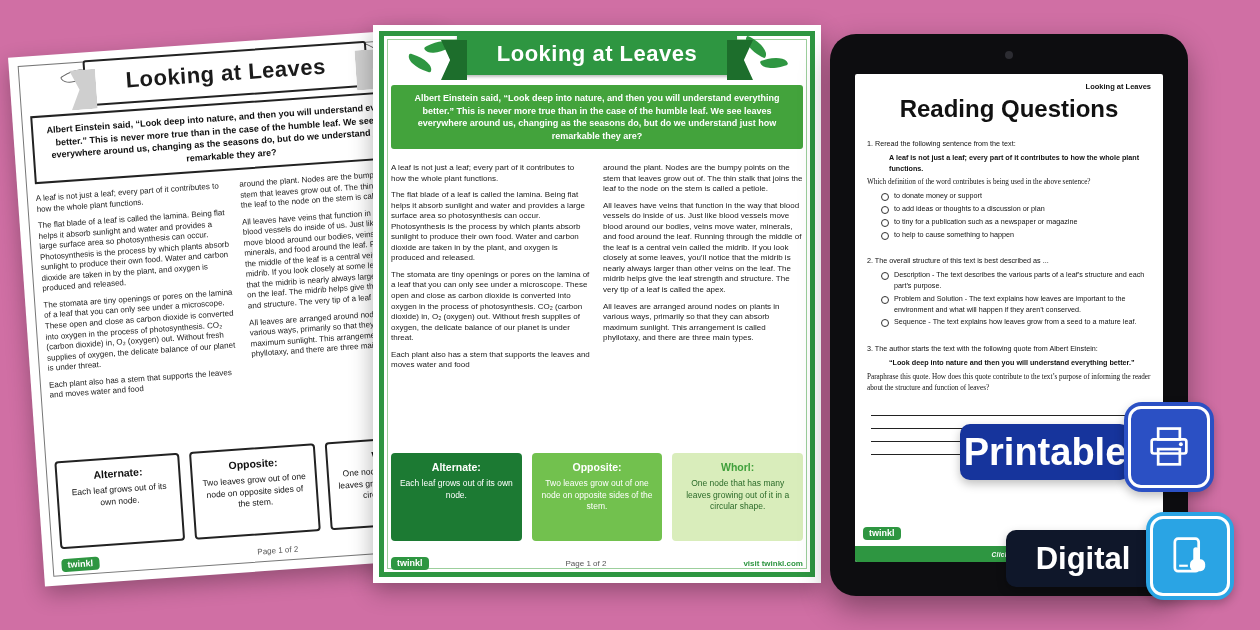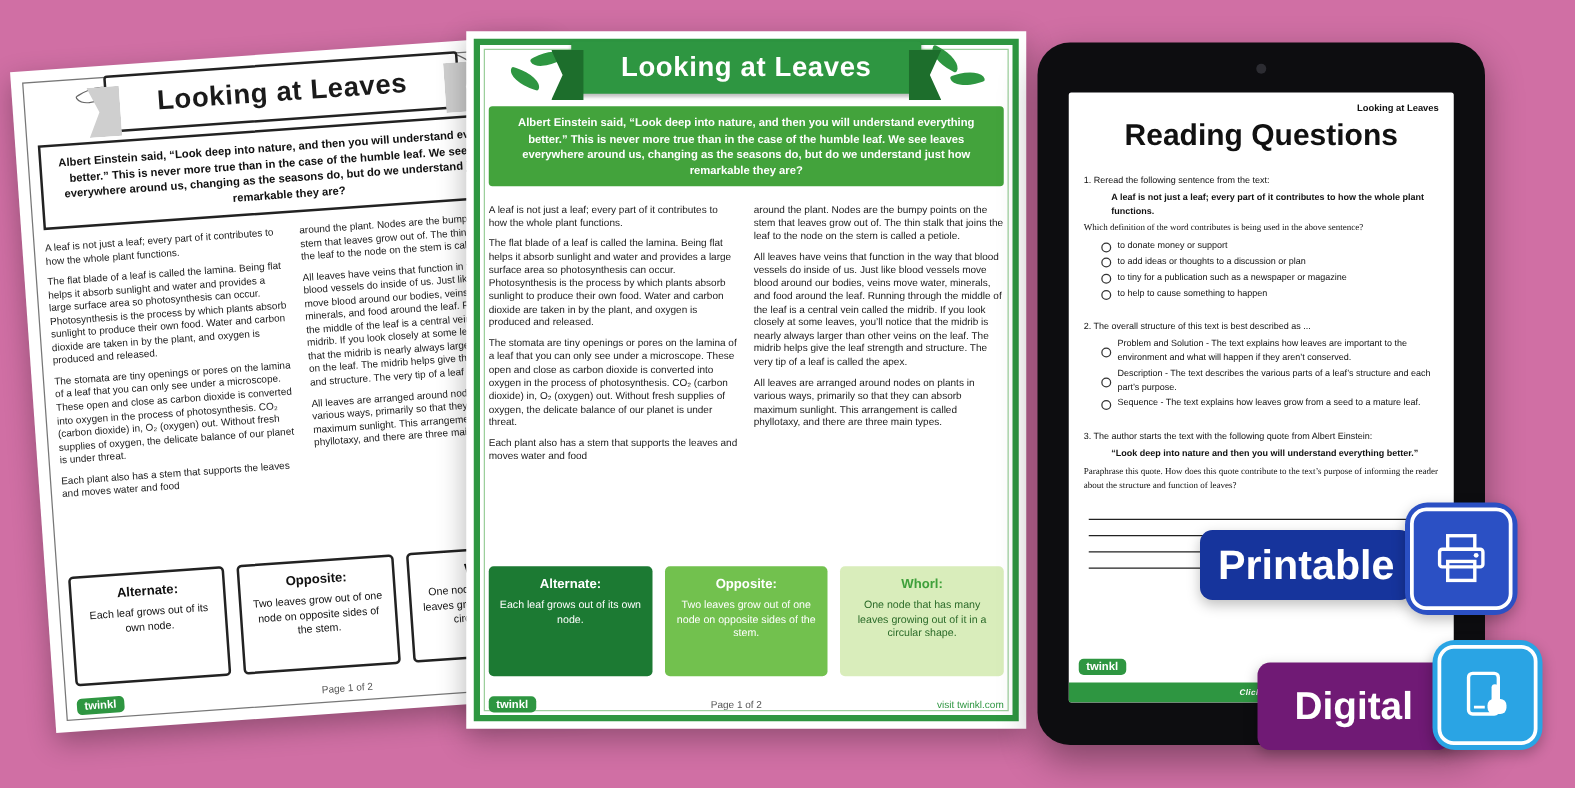--- a/index.html
+++ b/index.html
@@ -53,52 +53,52 @@
   .box-alt-color{background:#1c7a33;color:#fff;}
   .box-opp-color{background:#72c14e;color:#fff;}
   .box-whorl-color{background:#d9edbb;color:#2c6b2a;}
   .box-whorl-color .ptitle{color:#3fa03b;}
   .pbox-bw{background:#fff;border:2px solid #222;color:#111;}
 
   .sheet-footer{position:absolute;left:18px;right:18px;bottom:10px;height:20px;
     display:flex;align-items:center;justify-content:space-between;font-size:8px;color:#555;}
   .twinkl-logo{background:#2e9641;color:#fff;border-radius:4px;padding:2px 6px;
     font-weight:bold;font-size:9px;line-height:1;}
-  .visit-link{color:#2e9641;font-weight:normal;text-align:center;}
+  .visit-link{color:#2e9641;font-weight:bold;text-align:center;}
 
   
   .tablet{position:absolute;left:830px;top:34px;width:358px;height:562px;
     background:#0d0d10;border-radius:26px;box-shadow:0 12px 30px rgba(0,0,0,.38);z-index:3;}
   .tablet-camera{position:absolute;top:17px;left:50%;transform:translateX(-50%);
     width:8px;height:8px;border-radius:50%;background:#2c2c32;}
   .tablet-screen{position:absolute;left:25px;right:25px;top:40px;bottom:34px;
     background:#fff;border-radius:2px;overflow:hidden;}
   .t-inner{position:absolute;inset:0;padding:8px 12px 0;}
   .t-header{font-size:7.5px;font-weight:bold;text-align:right;color:#111;}
   .t-title{font-size:24px;font-weight:bold;text-align:center;color:#111;margin:4px 0 10px;}
   .t-q{font-size:7.2px;line-height:1.5;color:#111;margin-bottom:7px;}
   .t-prompt{margin:16px 0 3px;}
   .t-quote{margin:0 0 3px 22px;font-weight:bold;}
   .t-sub{margin:0 0 3px;font-family:Liberation Serif, serif;}
-  .opt{display:flex;gap:5px;align-items:center;margin:2px 0 2px 14px;}
+  .opt{display:flex;gap:5px;align-items:flex-start;margin:2px 0 2px 14px;}
   .radio{width:6px;height:6px;border:1px solid #333;border-radius:50%;flex:none;margin-top:2px;background:#fff;}
   .opt-label{flex:1;}
   .answer-lines{margin:10px 4px 0;}
   .aline{border-bottom:1px solid #222;height:12px;}
   .t-logo{position:absolute;left:8px;bottom:22px;}
   .t-bar{position:absolute;left:0;right:0;bottom:0;height:16px;background:#2e9641;
     color:#fff;font-size:6.5px;font-style:italic;font-weight:bold;
     display:flex;align-items:center;justify-content:center;letter-spacing:.3px;}
 
   
   .badge{position:absolute;display:flex;align-items:center;justify-content:center;
     color:#fff;font-weight:bold;border-radius:10px;z-index:5;
     box-shadow:0 4px 10px rgba(0,0,0,.25);}
-  .badge-printable{left:960px;top:424px;width:170px;height:56px;background:#16349c;font-size:33px;}
-  .badge-digital{left:1006px;top:530px;width:154px;height:70px;background:#701a75;font-size:31px;}
+  .badge-printable{left:960px;top:424px;width:170px;height:56px;background:#16349c;font-size:38px;}
+  .badge-digital{left:1006px;top:530px;width:154px;height:57px;background:#0f172a;font-size:31px;}
   .tile{position:absolute;border-radius:18px;display:flex;align-items:center;justify-content:center;
     z-index:6;box-shadow:0 4px 10px rgba(0,0,0,.25);}
   .tile::after{content:"";position:absolute;inset:4px;border:3px solid #fff;border-radius:13px;pointer-events:none;}
   .tile-printer{left:1124px;top:402px;width:90px;height:90px;background:#2b50c4;}
   .tile-digital{left:1146px;top:512px;width:88px;height:88px;background:#2aa4e4;}
 </style>
 </head>
 <body>
 
 <div class="scene">
@@ -215,25 +215,25 @@
           <div class="opt">
             <span class="radio"></span>
             <span class="opt-label">to help to cause something to happen</span>
           </div>
         </div>
 
         <div class="t-q">
           <p class="t-prompt">2.  The overall structure of this text is best described as ...</p>
           <div class="opt">
             <span class="radio"></span>
+            <span class="opt-label">Description - The text describes the various parts of a leaf’s structure and each part’s purpose.</span>
+          </div>
+          <div class="opt">
+            <span class="radio"></span>
             <span class="opt-label">Problem and Solution - The text explains how leaves are important to the environment and what will happen if they aren’t conserved.</span>
-          </div>
-          <div class="opt">
-            <span class="radio"></span>
-            <span class="opt-label">Description - The text describes the various parts of a leaf’s structure and each part’s purpose.</span>
           </div>
           <div class="opt">
             <span class="radio"></span>
             <span class="opt-label">Sequence - The text explains how leaves grow from a seed to a mature leaf.</span>
           </div>
         </div>
 
         <div class="t-q">
           <p class="t-prompt">3.  The author starts the text with the following quote from Albert Einstein:</p>
           <p class="t-quote">“Look deep into nature and then you will understand everything better.”</p>

